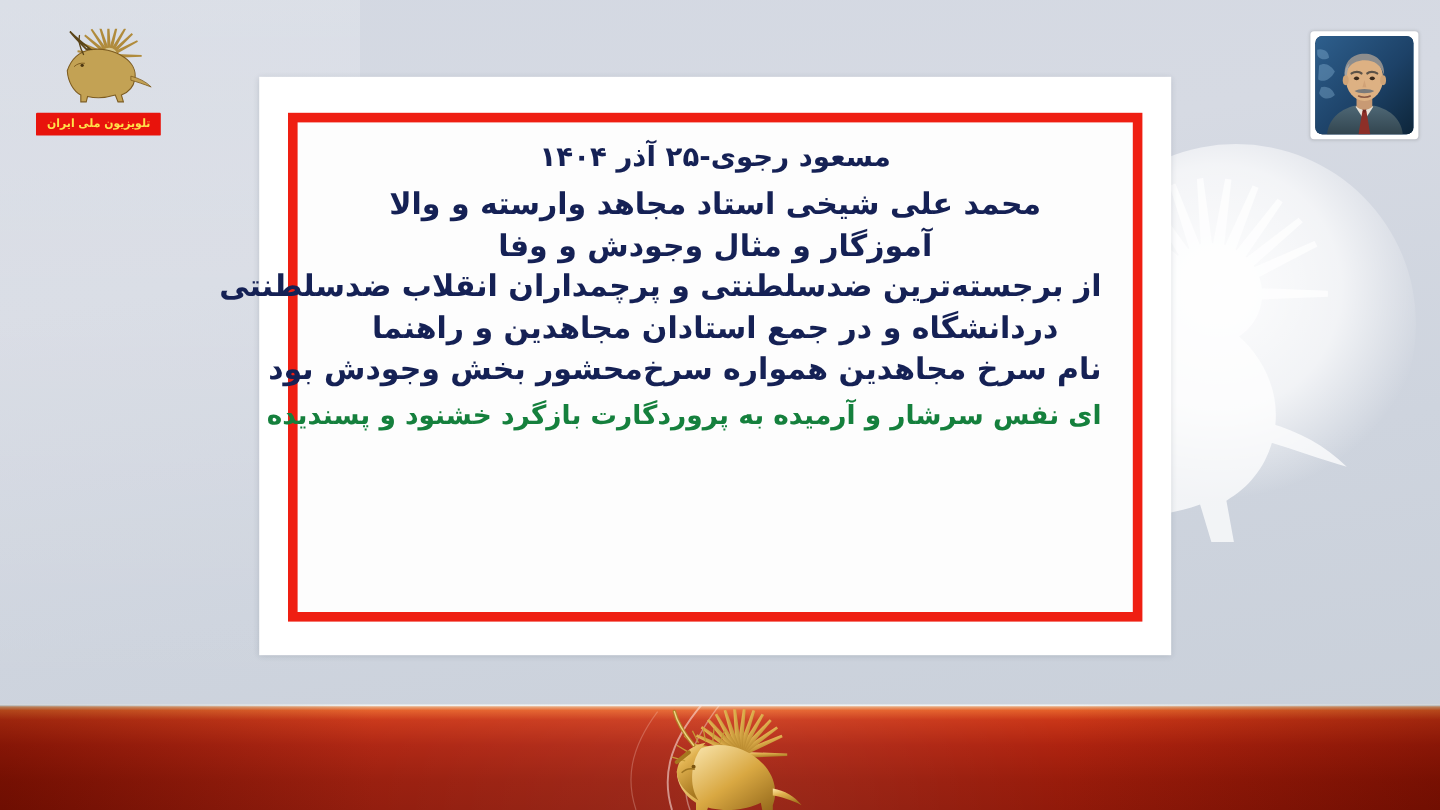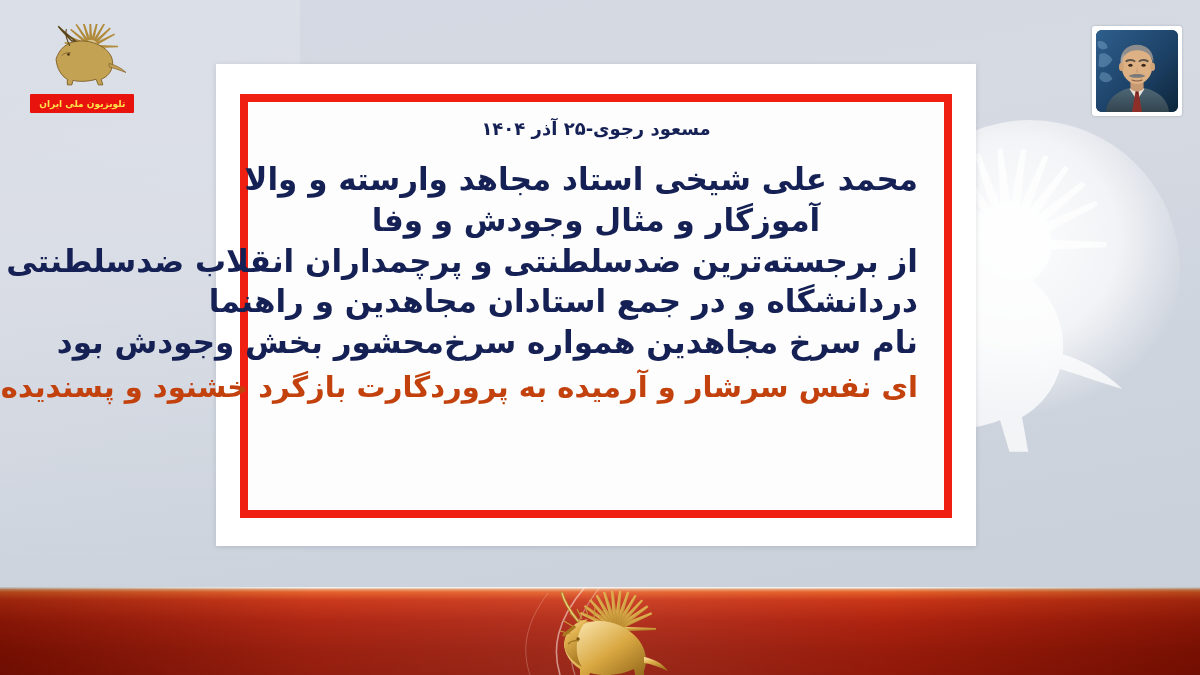--- a/index.html
+++ b/index.html
@@ -121,31 +121,31 @@
     width:100%;
     text-align:center;
     direction:rtl;
     color:#152155;
     font-weight:bold;
     white-space:nowrap;
     line-height:1.02;
   }
 
   .line-attrib {
-    font-size:18px;
-    margin-bottom:26px;
+    font-size:23px;
+    margin-bottom:14px;
     letter-spacing:0;
   }
   .line-body {
-    font-size:31px;
+    font-size:25px;
     margin-bottom:9px;
   }
   .line-closing {
-    font-size:29px;
-    color:#c2410c;
+    font-size:22px;
+    color:#15803d;
     margin-top:6px;
   }
 
   
   .band {
     position:absolute;
     left:0; bottom:0;
     width:1200px; height:88px;
     background:
       linear-gradient(180deg,

